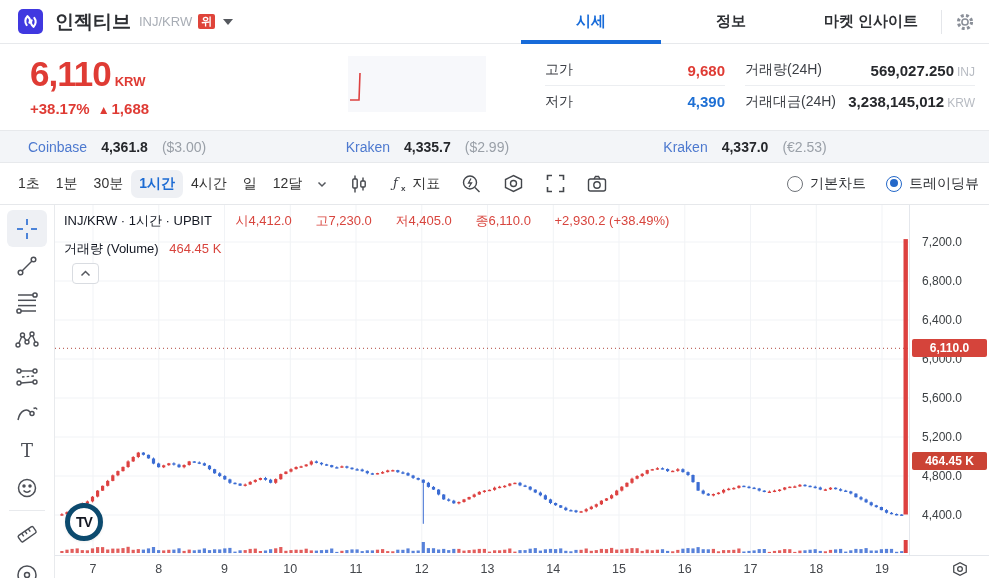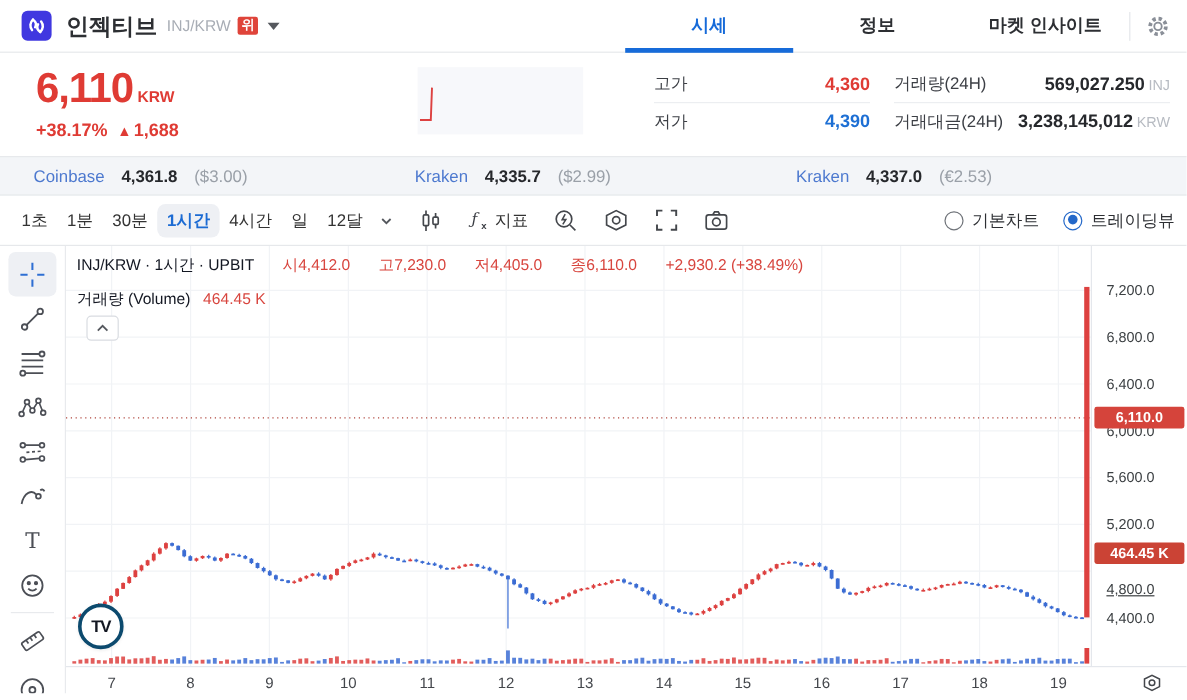--- a/index.html
+++ b/index.html
@@ -66,21 +66,21 @@
   .dtool.sel{background:#eef0f4;}
   .dsep{height:1px;background:#e8eaed;margin:4px 9px;}
   .plot-wrap{position:absolute;left:55px;top:0;width:854px;height:350px;}
   .legend{position:absolute;left:9px;top:7px;font-size:13px;white-space:nowrap;}
   .legend .t{color:#131722;font-weight:500;}
   .legend .red{color:#d8453e;margin-left:20px;}
   .legend2{position:absolute;left:9px;top:35px;font-size:13px;}
   .legend2 .t{color:#131722;}
   .legend2 .red{color:#d8453e;margin-left:7px;}
   .collapse-btn{position:absolute;left:17px;top:58px;width:27px;height:21px;background:#fff;border:1px solid #d9dce1;border-radius:4px;display:flex;align-items:center;justify-content:center;cursor:pointer;}
-  .tvlogo{position:absolute;left:10px;top:298px;width:38px;height:38px;border-radius:50%;background:#fff;border:3px solid #0c4a6e;box-shadow:0 1px 3px rgba(0,0,0,.08);display:flex;align-items:center;justify-content:center;font-weight:900;font-size:14px;color:#131722;cursor:pointer;letter-spacing:-1px;}
+  .tvlogo{position:absolute;left:10px;top:298px;width:38px;height:38px;border-radius:50%;background:#fff;border:5px solid #0c4a6e;box-shadow:0 1px 3px rgba(0,0,0,.08);display:flex;align-items:center;justify-content:center;font-weight:900;font-size:14px;color:#131722;cursor:pointer;letter-spacing:-1px;}
   .price-axis{position:absolute;left:909px;top:0;width:80px;height:350px;border-left:1px solid #e4e7ec;}
   .ytick{position:absolute;left:12px;font-size:12px;color:#3c4043;line-height:16px;}
   .axis-badge{position:absolute;left:2px;right:2px;height:18px;border-radius:2px;color:#fff;font-size:12px;font-weight:700;display:flex;align-items:center;justify-content:center;}
   .pbadge{background:#d5443b;}
   .vbadge{background:#cb4335;top:247px;}
   .time-axis{position:absolute;left:55px;right:0;top:350px;height:28px;border-top:1px solid #e4e7ec;}
   .xtick{position:absolute;top:6px;font-size:12.5px;color:#44474c;transform:translateX(-50%);}
   .corner-ico{position:absolute;right:20px;top:4px;cursor:pointer;}
 </style>
 </head>
@@ -123,21 +123,21 @@
     </div>
     <div class="spark">
       <svg width="138" height="56" viewBox="0 0 138 56" fill="none">
         <polyline stroke="#dd4140" stroke-width="1.6" fill="none" points="2,44 11,44 12,17"></polyline>
       </svg>
     </div>
     <div class="stats">
       <div class="stat-col">
         <div class="row">
           <span class="s-label">고가</span>
-          <span class="s-val red">4,360</span>
+          <span class="s-val red">9,680</span>
         </div>
         <div class="row">
           <span class="s-label">저가</span>
           <span class="s-val blue">4,390</span>
         </div>
       </div>
       <div class="stat-col">
         <div class="row">
           <span class="s-label">거래량(24H)</span>
           <span class="s-val"><span>569,027.250</span><span class="unit">INJ</span></span>
@@ -872,21 +872,21 @@
       <div class="collapse-btn">
         <svg width="11" height="7" viewBox="0 0 11 7" fill="none">
             <polyline points="1.5,5.5 5.5,1.5 9.5,5.5" stroke="#55585e" stroke-width="1.5"></polyline>
           </svg>
       </div>
       <div class="tvlogo">TV</div>
     </div>
 
     <div class="price-axis" id="paxis">
         <div class="ytick" style="top: 302px;">4,400.0</div>
-        <div class="ytick" style="top: 278px; text-decoration: underline;">4,800.0</div>
+        <div class="ytick" style="top: 263px;">4,800.0</div>
         <div class="ytick" style="top: 224px;">5,200.0</div>
         <div class="ytick" style="top: 185px;">5,600.0</div>
         <div class="ytick" style="top: 146px;">6,000.0</div>
         <div class="ytick" style="top: 107px;">6,400.0</div>
         <div class="ytick" style="top: 68px;">6,800.0</div>
         <div class="ytick" style="top: 29px;">7,200.0</div>
       <div class="axis-badge pbadge" id="pbadge" style="top: 134.275px;">6,110.0</div>
       <div class="axis-badge vbadge">464.45 K</div>
     </div>
 

